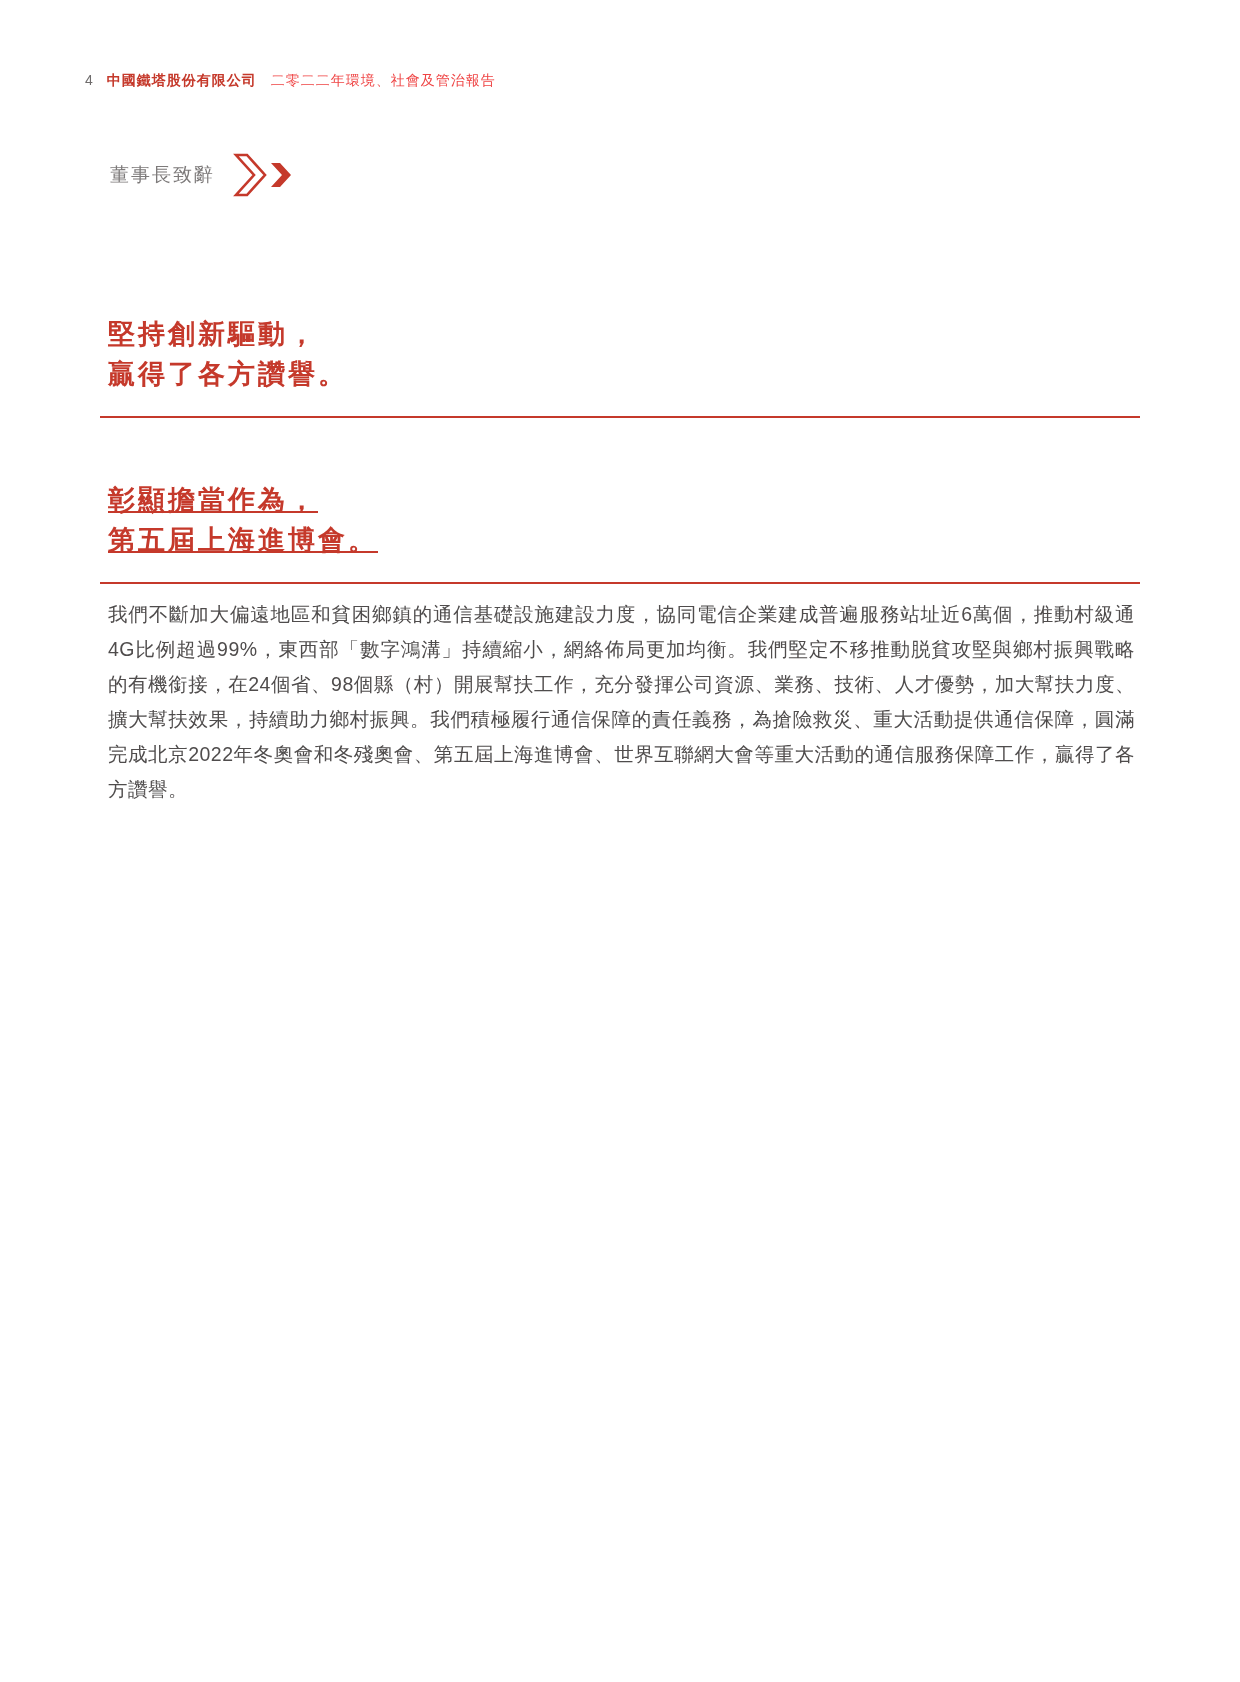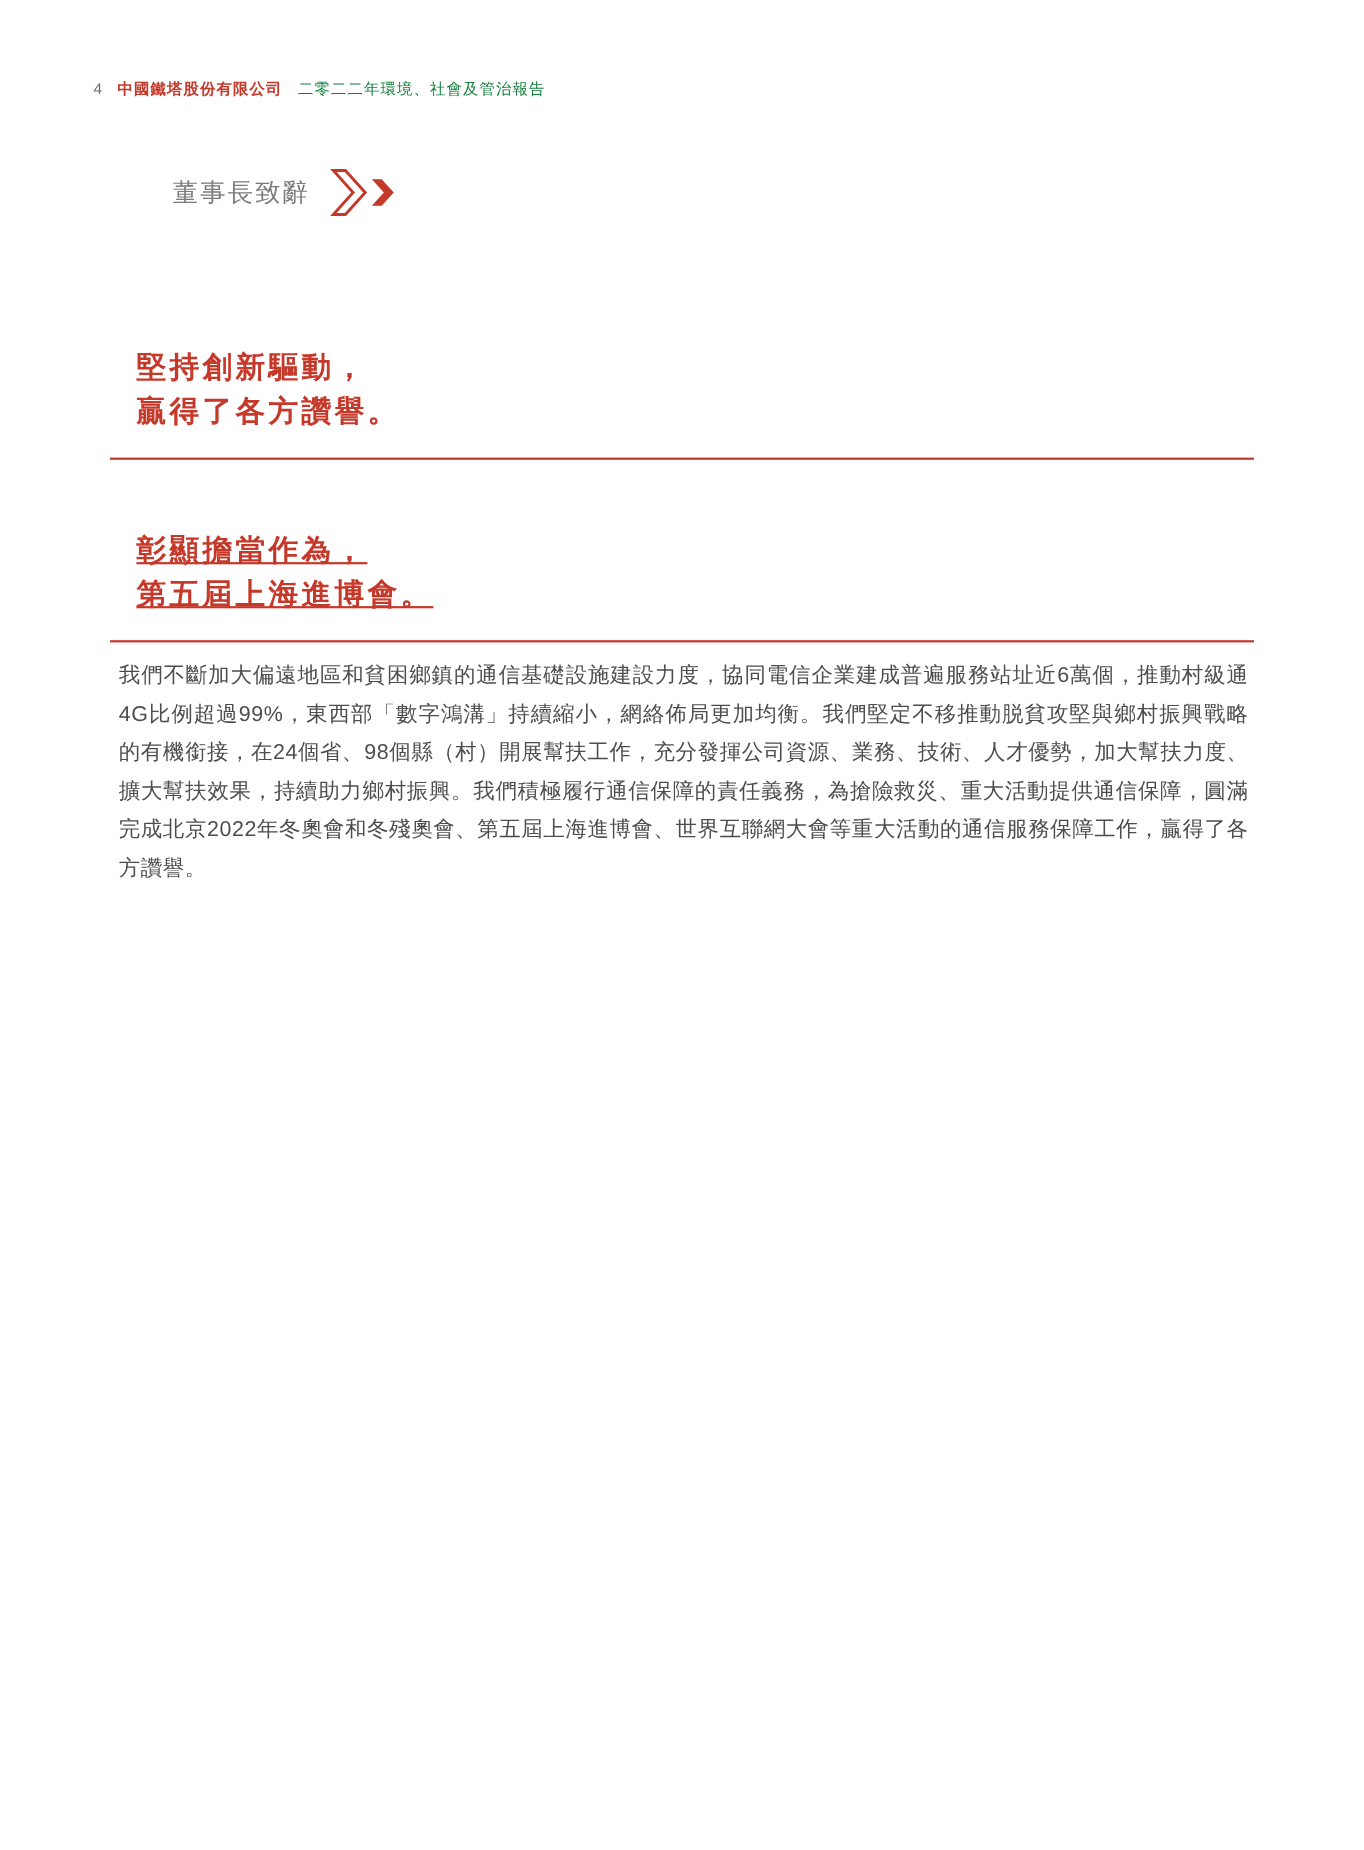--- a/index.html
+++ b/index.html
@@ -26,44 +26,43 @@
   .page-header{
     display:flex;
     align-items:baseline;
     gap:14px;
     padding-top:60px;
     margin-left:-15px;
     font-size:14px;
   }
   .page-number{color:#6e6b6b;}
   .company-name{color:var(--accent);font-weight:bold;letter-spacing:1px;margin-top:12px;}
-  .report-title{color:#15803d;letter-spacing:1px;}
+  .report-title{color:#ef4444;letter-spacing:1px;}
   
   .chapter-row{
     margin-top:62px;
     display:flex;
     align-items:center;
     gap:18px;
     margin-left:10px;
   }
   .chapter-title{
-    font-size:23px;
+    font-size:19px;
     color:var(--muted);
     letter-spacing:2px;
-    margin-left:47px;
   }
   .chevron-icon{display:block;}
   
   .section-heading{
     color:var(--accent);
     font-weight:bold;
     font-size:27px;
     line-height:40px;
     letter-spacing:3px;
-    margin-left:24px;
+    margin-left:8px;
   }
   .section-1 .section-heading{margin-top:116px;}
   .section-2 .section-heading{margin-top:62px;text-decoration:underline;}
   .section-rule{
     border:none;
     height:2px;
     background:var(--accent);
     margin-top:22px;
   }
   .section-body{

